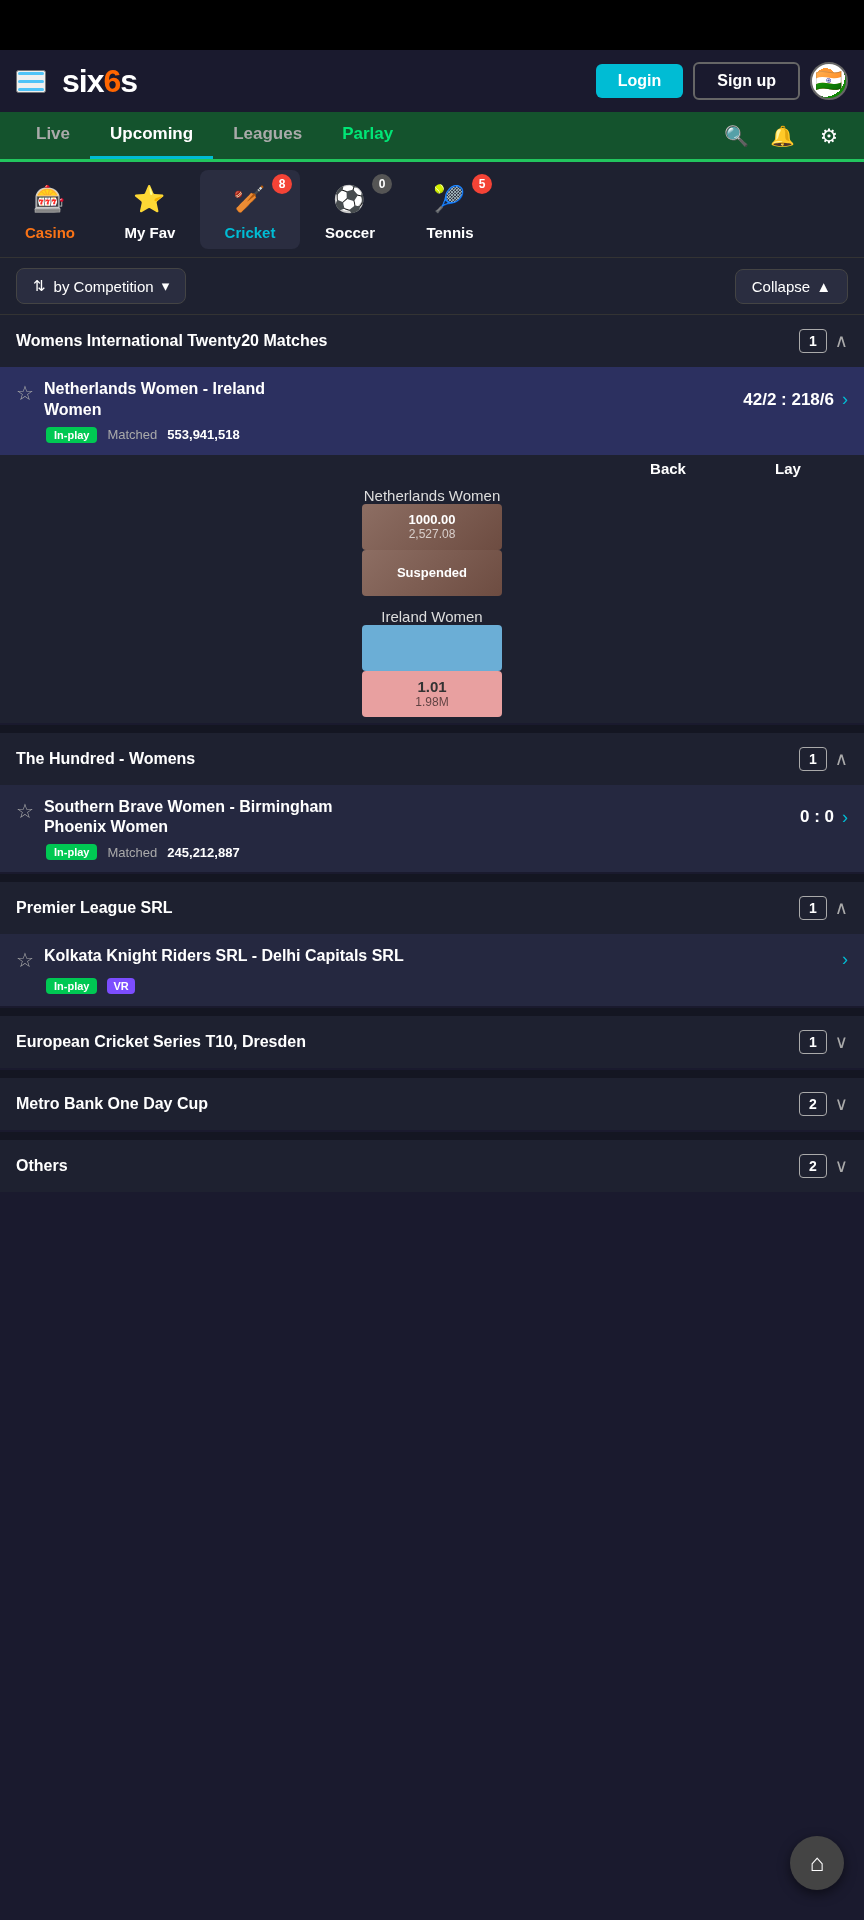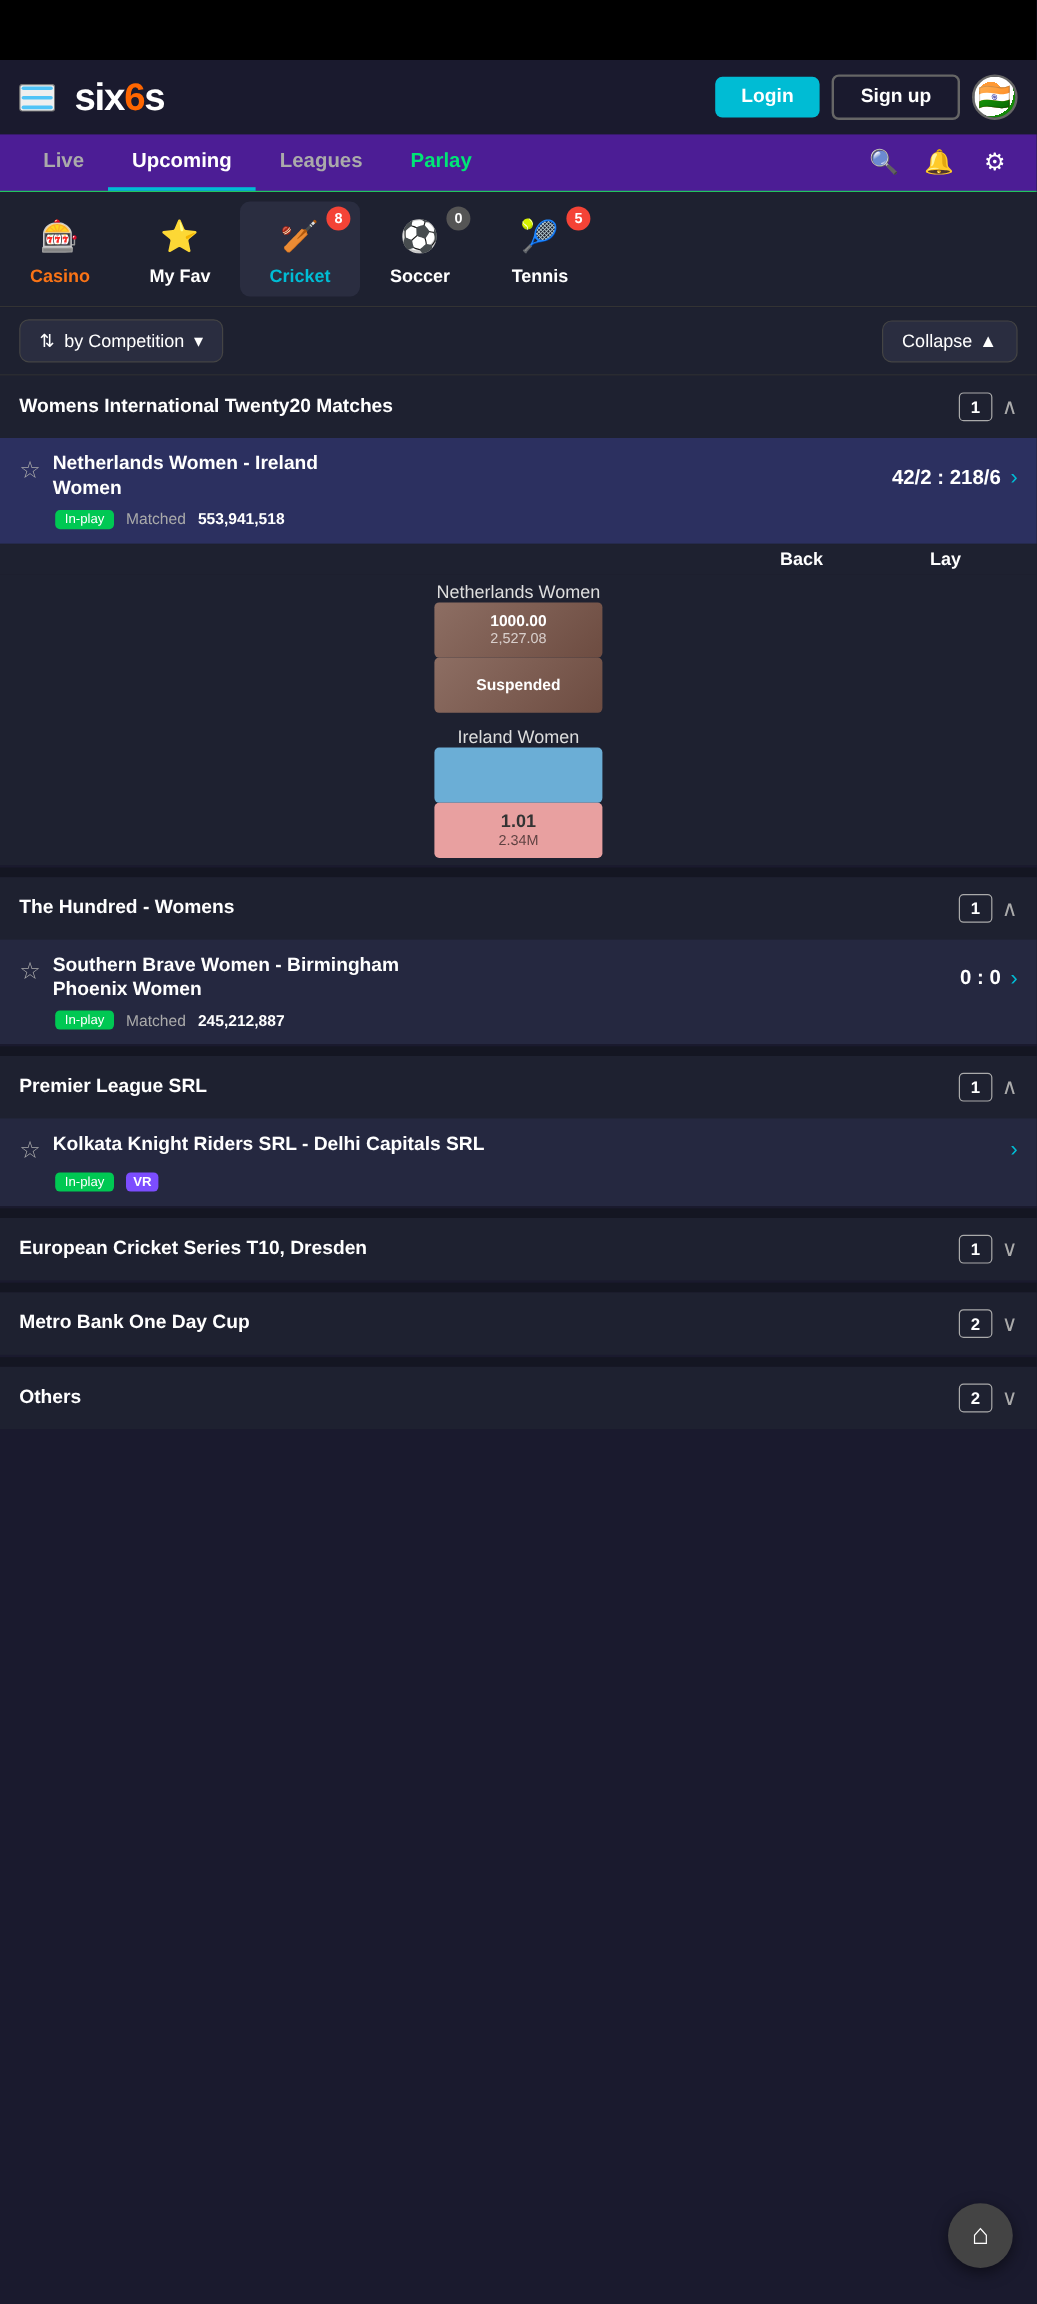--- a/index.html
+++ b/index.html
@@ -88,25 +88,25 @@
       cursor: pointer;
       overflow: hidden;
       display: flex;
       align-items: center;
       justify-content: center;
       font-size: 22px;
     }
 
     
     .nav-tabs {
-      background: #4c1d95;
+      background: #14532d;
       display: flex;
       align-items: center;
       padding: 0 16px;
-      border-bottom: 1px solid #22c55e;
+      border-bottom: 3px solid #22c55e;
       position: relative;
     }
     .nav-tabs-list {
       display: flex;
       gap: 0;
       flex: 1;
     }
     .nav-tab {
       padding: 12px 20px;
       font-size: 17px;
@@ -325,21 +325,21 @@
       display: flex;
       align-items: center;
       gap: 10px;
       margin-top: 6px;
       padding-left: 30px;
     }
     .inplay-badge {
       background: #00c853;
       color: #fff;
       font-size: 11px;
-      font-weight: 400;
+      font-weight: 700;
       padding: 2px 8px;
       border-radius: 4px;
     }
     .vr-badge {
       background: #7c4dff;
       color: #fff;
       font-size: 11px;
       font-weight: 700;
       padding: 2px 6px;
       border-radius: 4px;
@@ -568,21 +568,21 @@
     </div>
   </div>
 
   <div class="odds-row">
     <div class="odds-team">Ireland Women</div>
     <div class="odds-cell odds-empty">
       <span></span>
     </div>
     <div class="odds-cell odds-lay">
       <span>1.01</span>
-      <span class="sub-val">2.34M</span>
+      <span class="sub-val">1.98M</span>
     </div>
   </div>
 </div>
 
 <div class="section-divider"></div>
 
 <div class="competition-section">
   <div class="competition-header">
     <span class="competition-title">The Hundred - Womens</span>
     <div class="competition-right">

